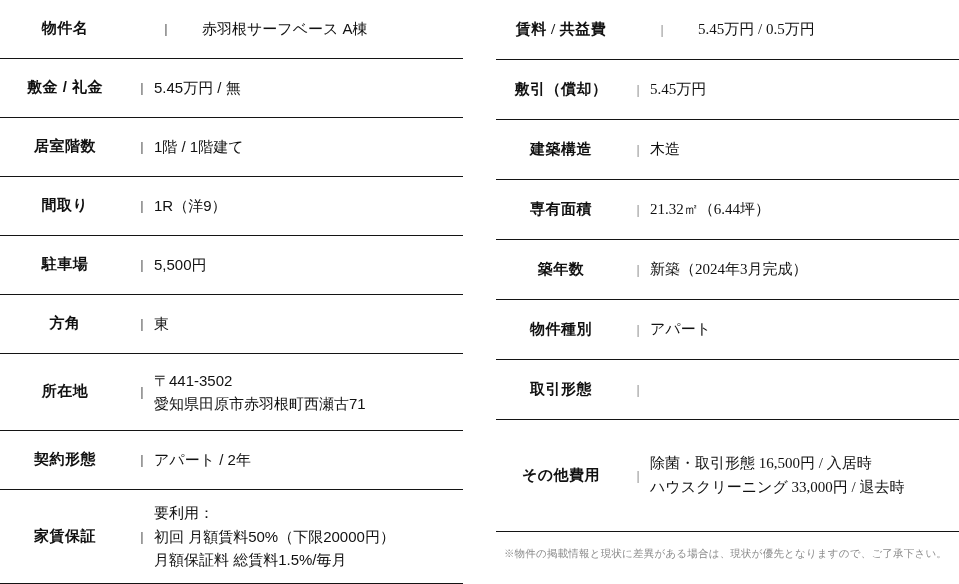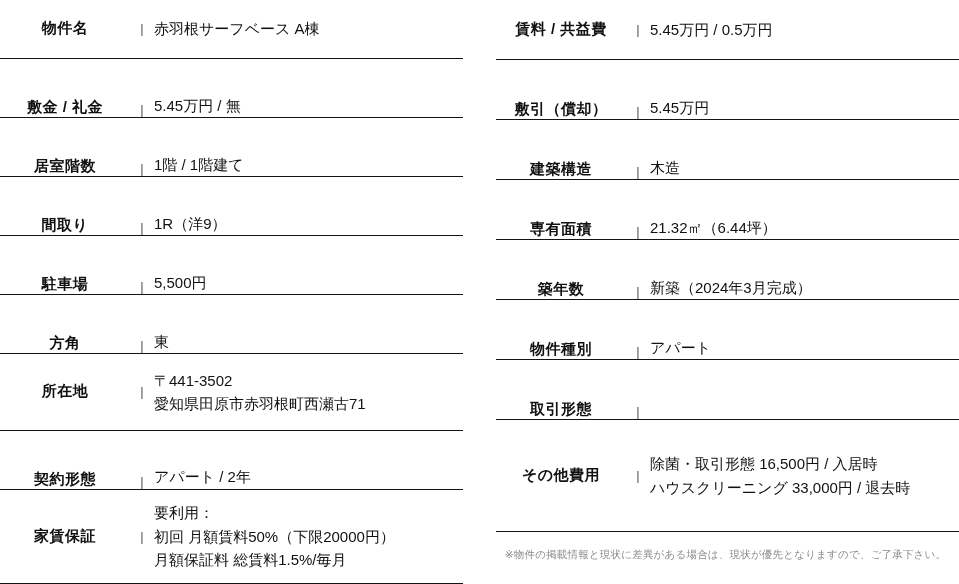--- a/index.html
+++ b/index.html
@@ -25,20 +25,21 @@
     width: 463px;
     box-sizing: border-box;
     display: flex;
     flex-direction: column;
   }
   .col-left {
     margin-right: 33px;
   }
   .col-right {
     margin-left: 0;
+    font-family: Liberation Serif, serif;
   }
   .row {
     display: flex;
     align-items: stretch;
     border-bottom: 1px solid #141414;
     box-sizing: border-box;
   }
   .row .label {
     width: 130px;
     min-width: 130px;
@@ -68,22 +69,22 @@
     justify-content: center;
     font-size: 15px;
     color: #111111;
     line-height: 1.55;
     padding-right: 6px;
     box-sizing: border-box;
   }
   .value .line {
     white-space: nowrap;
   }
-  .h1 { height: 60px; }
-  .h2 { height: 60px; align-items: flex-end; }
+  .h1 { height: 60px; gap: 24px; }
+  .h2 { height: 60px; }
   .h-addr { height: 78px; }
   .h-guarantee { height: 96px; }
   .h-other { height: 112px; }
   .note {
     font-size: 10.5px;
     color: #8a8a8a;
     padding-top: 14px;
     padding-right: 4px;
     text-align: center;
     line-height: 1.6;

